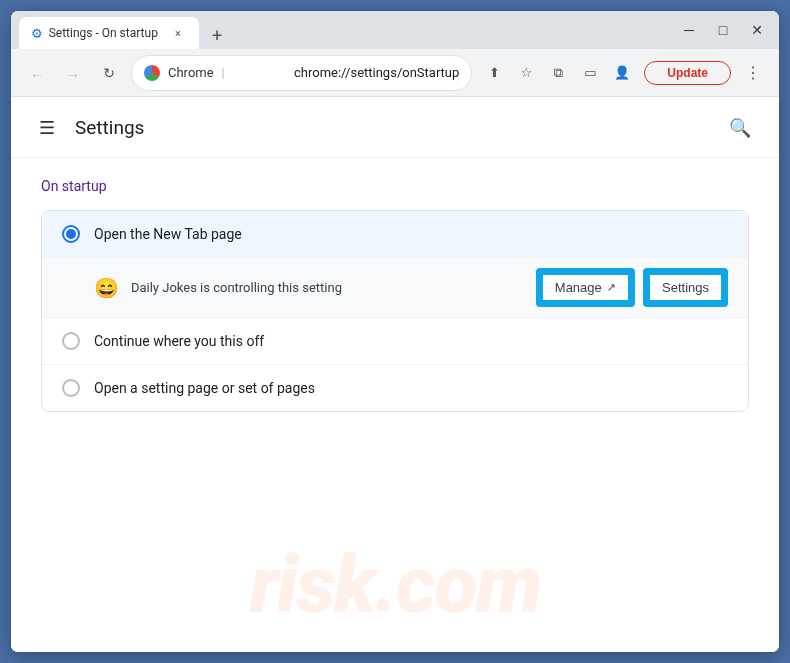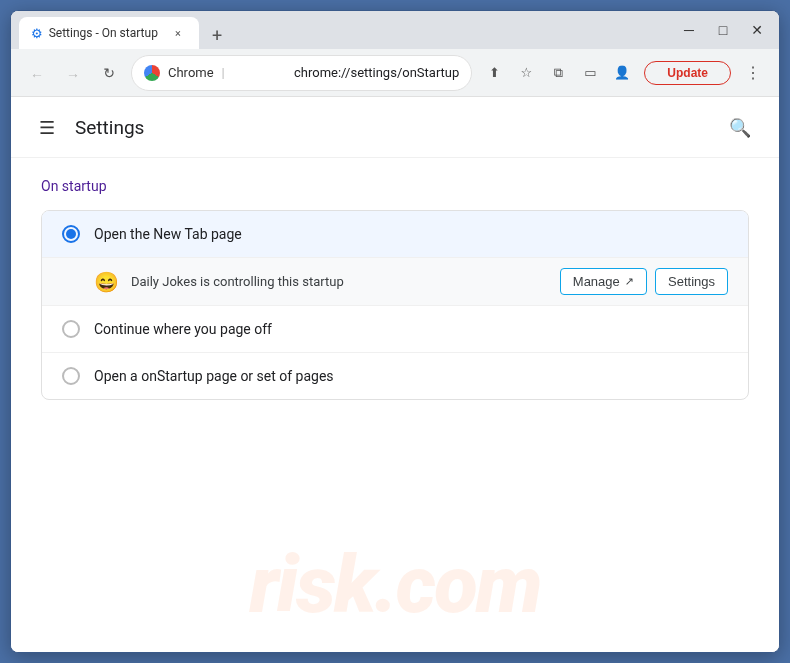--- a/index.html
+++ b/index.html
@@ -340,21 +340,21 @@
       color: #3c4043;
       flex: 1;
     }
 
     .ext-actions {
       display: flex;
       gap: 8px;
     }
 
     .ext-btn {
-      border: 1px solid #0ea5e9;
+      border: 7px solid #0ea5e9;
       background: #fff;
       border-radius: 4px;
       padding: 5px 12px;
       font-size: 13px;
       color: #3c4043;
       cursor: pointer;
       display: flex;
       align-items: center;
       gap: 5px;
       text-align: center;
@@ -456,38 +456,38 @@
 
         <div class="option-row selected">
           <div class="radio-outer selected">
             <div class="radio-inner"></div>
           </div>
           <span class="option-label">Open the New Tab page</span>
         </div>
 
         <div class="extension-row">
           <span class="ext-icon">😄</span>
-          <span class="ext-label">Daily Jokes is controlling this startup</span>
+          <span class="ext-label">Daily Jokes is controlling this setting</span>
           <div class="ext-actions">
             <button class="ext-btn">
               <span>Manage</span>
               <span style="font-size:11px;">↗</span>
             </button>
             <button class="ext-btn">Settings</button>
           </div>
         </div>
 
         <div class="option-row">
           <div class="radio-outer"></div>
-          <span class="option-label">Continue where you page off</span>
+          <span class="option-label">Continue where you this off</span>
         </div>
 
         <div class="option-row">
           <div class="radio-outer"></div>
-          <span class="option-label">Open a onStartup page or set of pages</span>
+          <span class="option-label">Open a setting page or set of pages</span>
         </div>
 
       </div>
 
       <div class="watermark">risk.com</div>
 
     </div>
   </div>
 
 </div>

